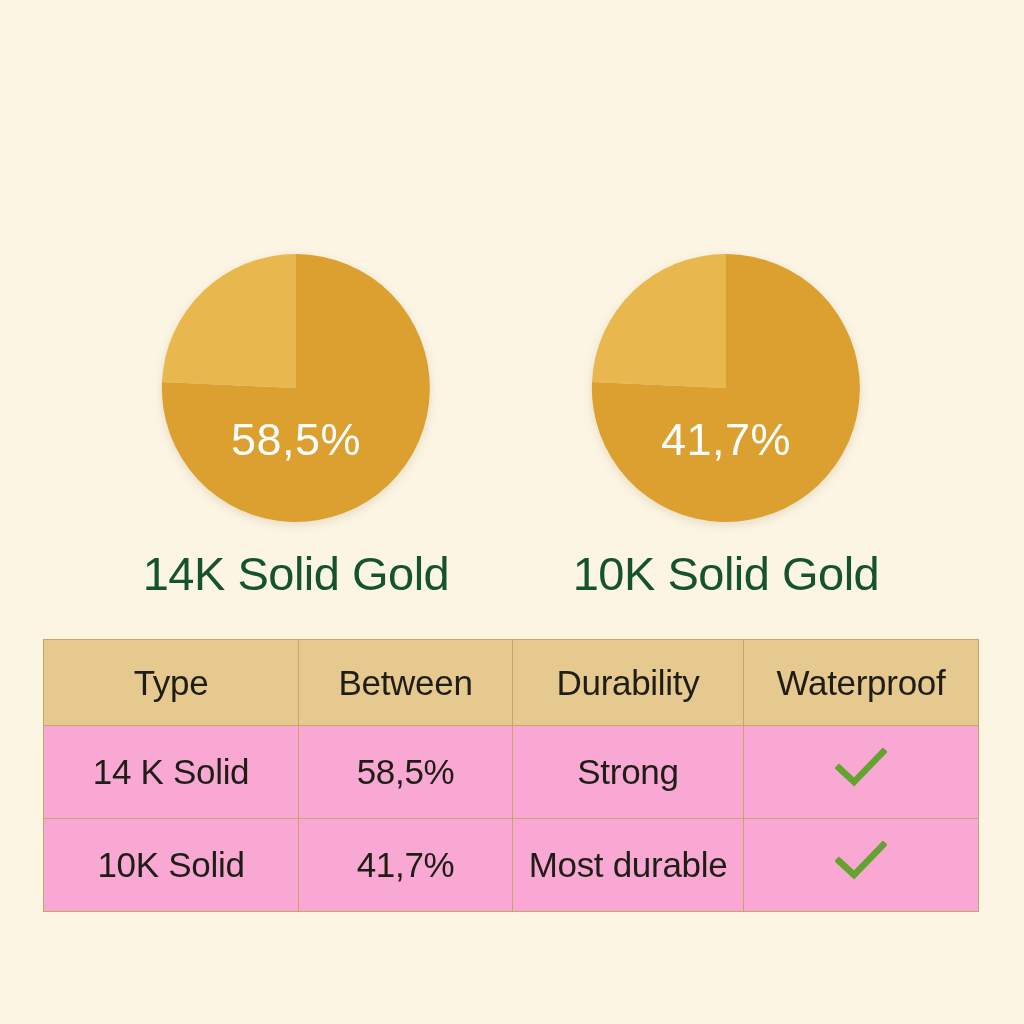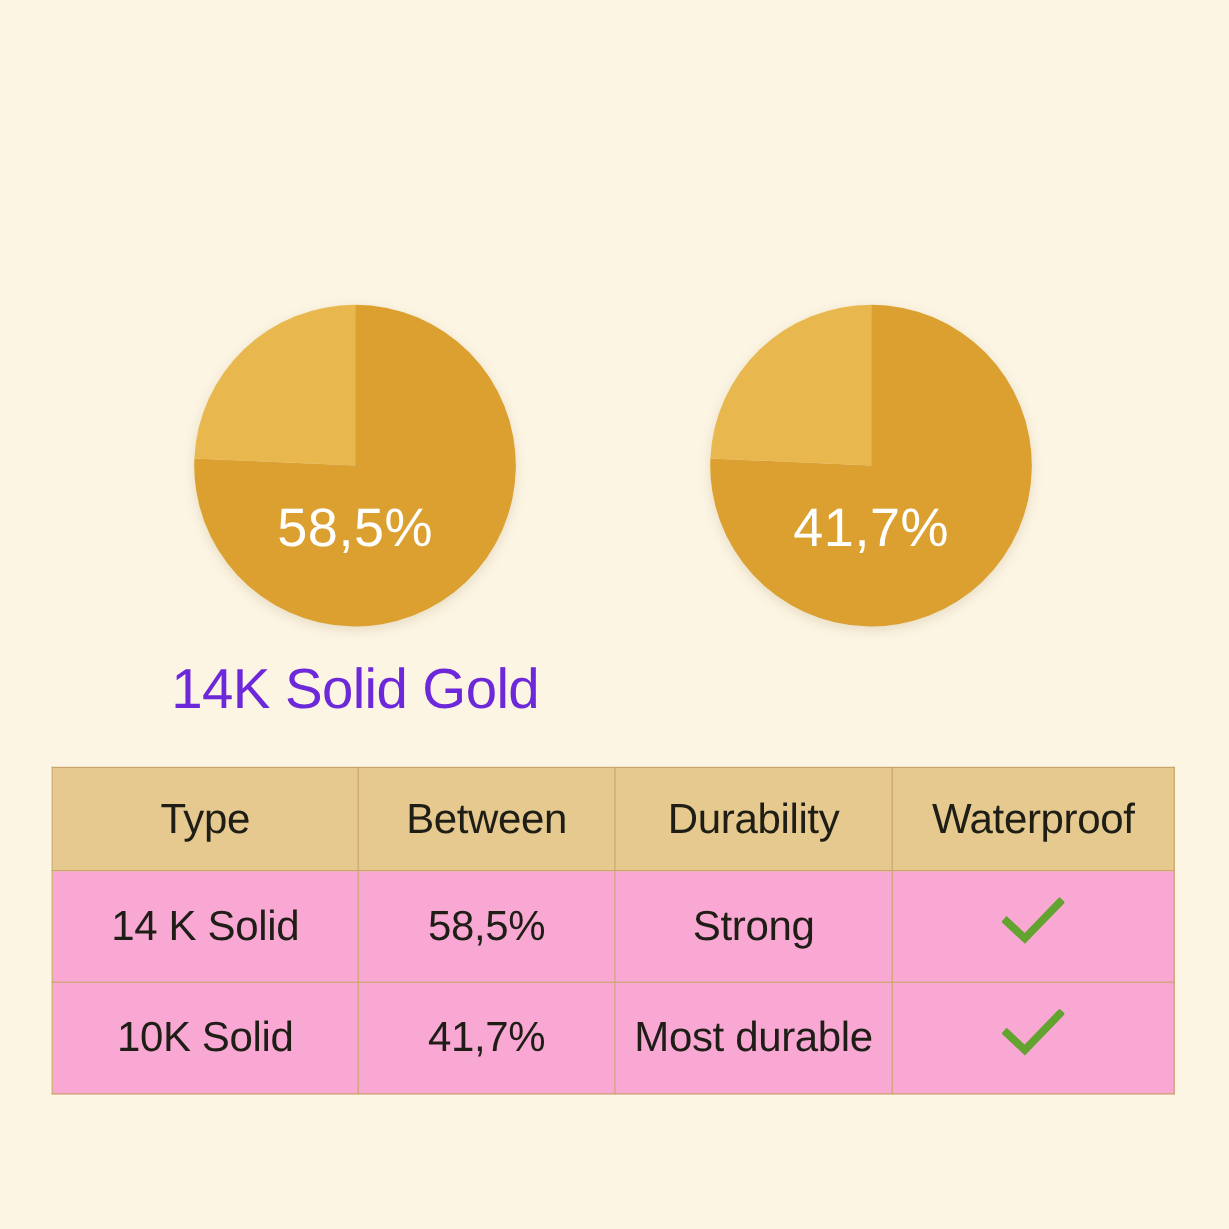--- a/index.html
+++ b/index.html
@@ -64,21 +64,21 @@
     font-size: 45px;
     font-weight: 400;
     color: #FFFFFF;
     letter-spacing: 0.5px;
   }
   .pie-caption {
     margin-top: 22px;
     text-align: center;
     font-size: 47px;
     font-weight: 400;
-    color: #6d28d9;
+    color: #14532d;
     letter-spacing: -0.5px;
     white-space: nowrap;
   }
 
   
   #comparison-table {
     position: absolute;
     left: 43px;
     top: 639px;
     width: 935px;
@@ -141,20 +141,21 @@
 </div>
 
 <div class="pie-block" id="pie-block-1">
   <div class="pie-wrap">
     <svg class="pie-svg" viewBox="0 0 272 272">
       <path fill="#DBA02F" d="M 136 136 L 136 2 A 134 134 0 1 1 2 130 Z"></path>
       <path fill="#E8B84F" d="M 136 136 L 2 130 A 134 134 0 0 1 136 2 Z"></path>
     </svg>
     <div class="pie-value">41,7%</div>
   </div>
+  <div class="pie-caption">10K Solid Gold</div>
 </div>
 
 <table id="comparison-table">
   <colgroup>
     <col class="c0">
       <col class="c1">
       <col class="c2">
       <col class="c3">
   </colgroup>
   <thead>

